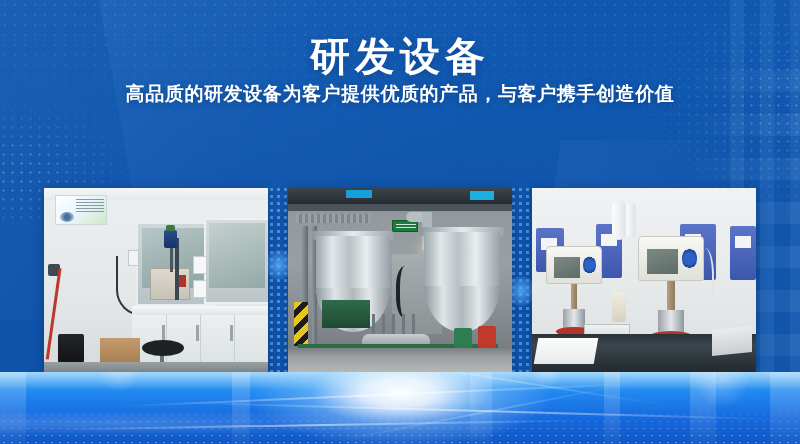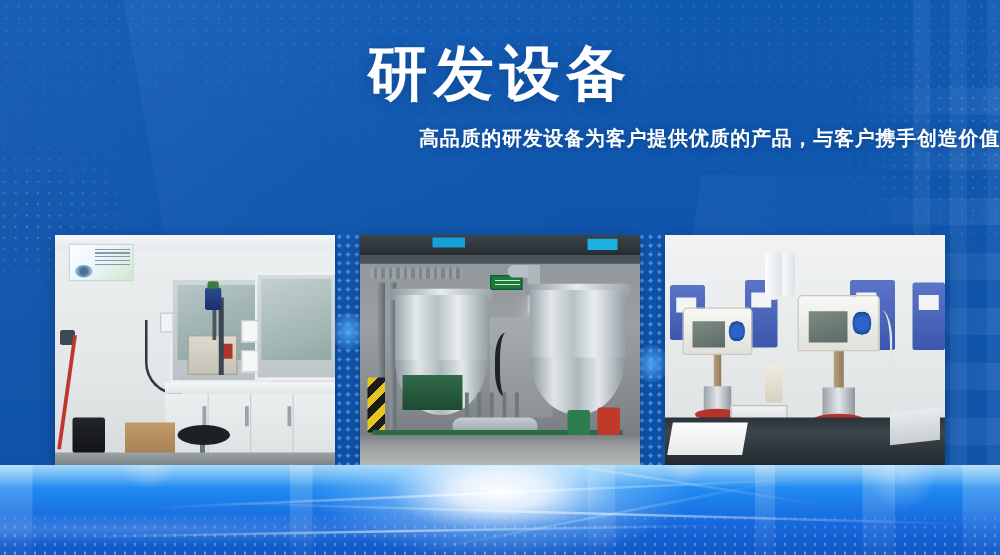--- a/index.html
+++ b/index.html
@@ -78,35 +78,34 @@
     opacity:.7;
   }
 
   
   .header{
     position:absolute; left:0; top:0; width:800px;
     text-align:center; z-index:8;
   }
   .title{
     margin-top:36px;
-    font-size:48px;
+    font-size:40px;
     line-height:1.02;
     font-weight:bold;
     color:#ffffff;
     letter-spacing:5px;
     text-shadow:0 2px 10px rgba(0,25,70,.30);
   }
   .subtitle{
-    margin-top:16px;
-    font-size:16px;
+    margin-top:4px;
+    font-size:19px;
     font-weight:bold;
     color:#ffffff;
     letter-spacing:.6px;
     text-shadow:0 1px 6px rgba(0,25,70,.35);
-    text-align:right;
   }
 
   
   .photos{
     position:absolute; left:44px; top:188px;
     width:712px; height:184px;
     display:flex; justify-content:space-between;
     z-index:7;
   }
   .photo{

